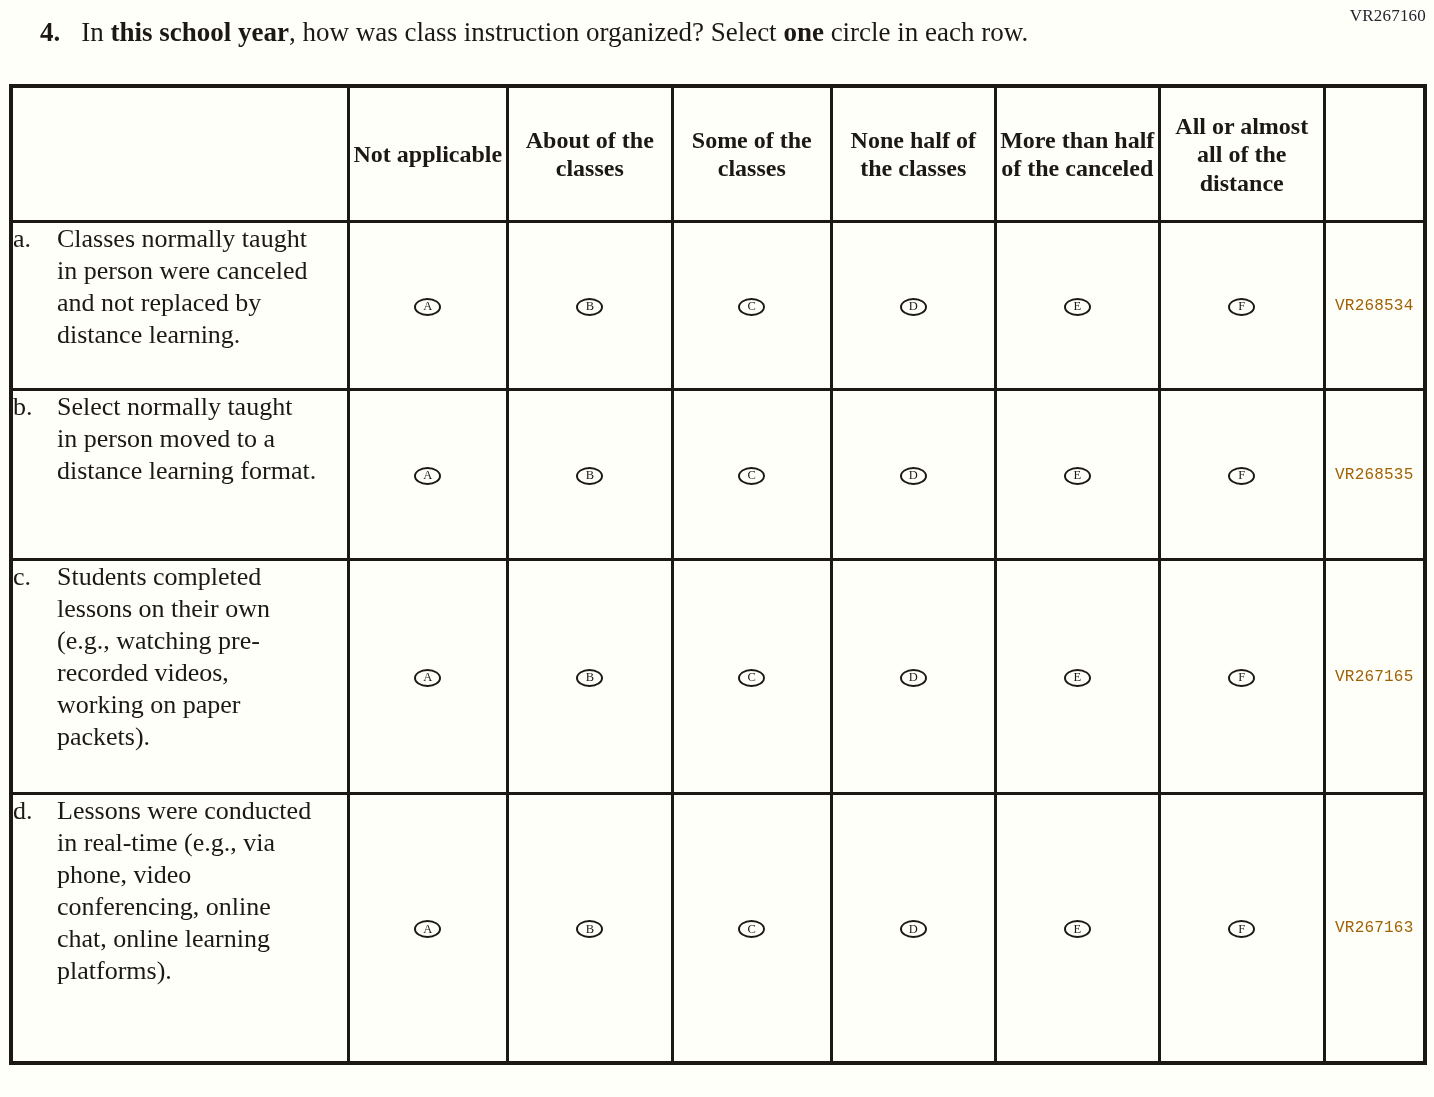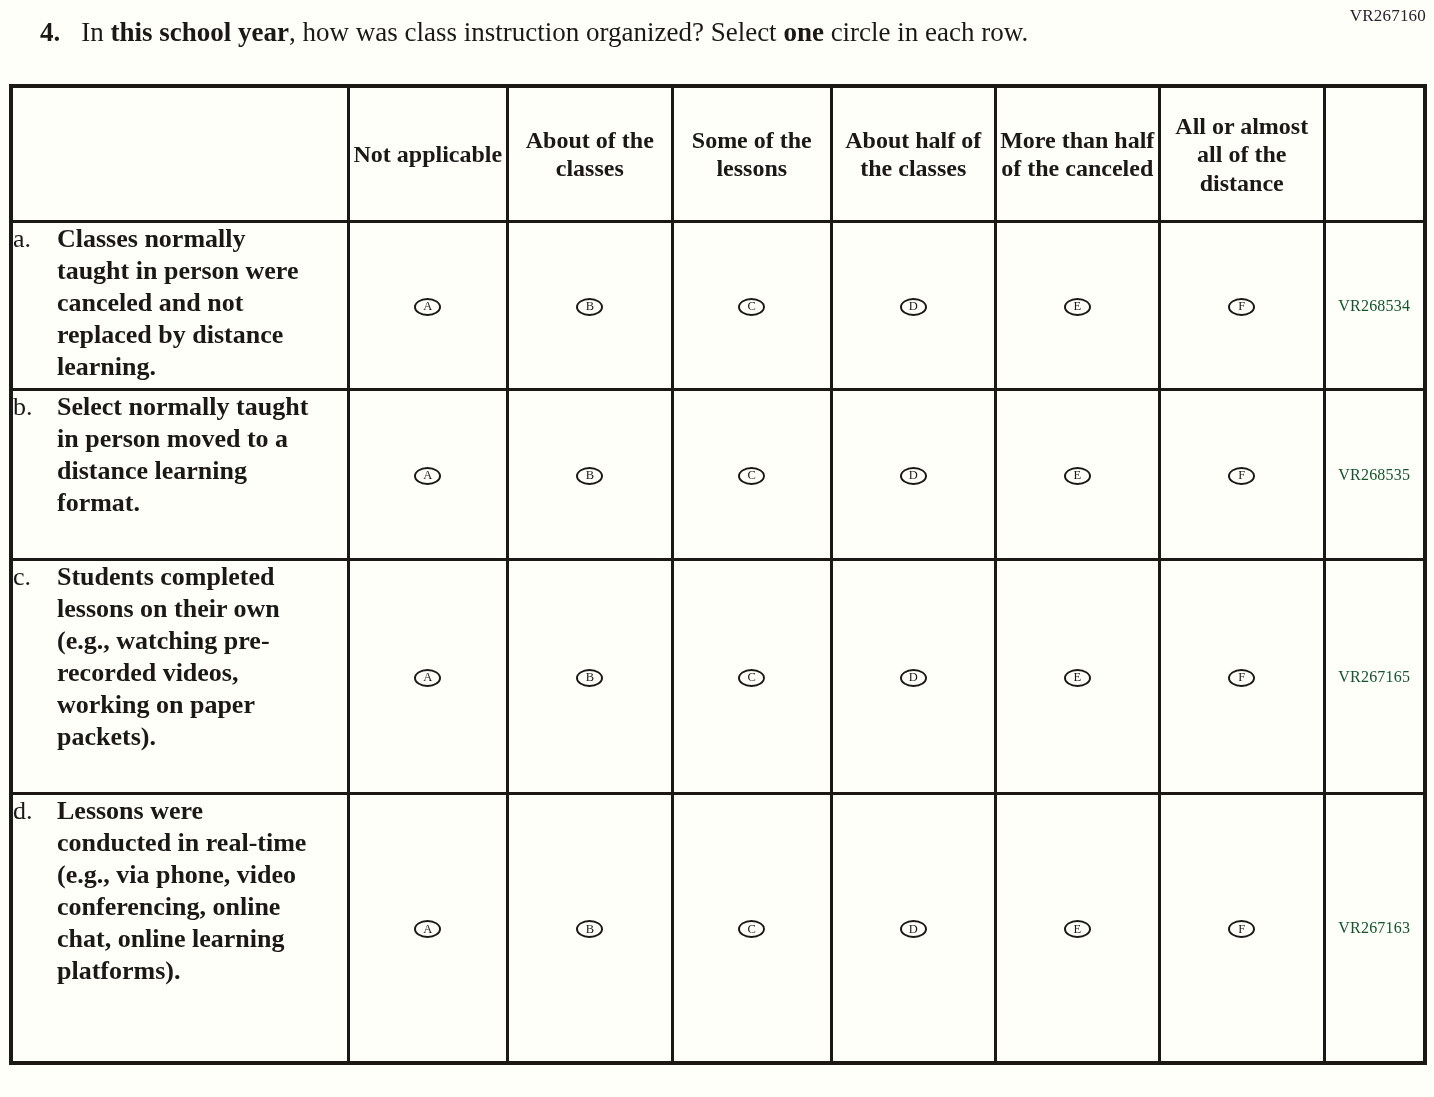--- a/index.html
+++ b/index.html
@@ -68,21 +68,20 @@
     align-items: flex-start;
     font-size: 26px;
     line-height: 1.23;
   }
   .row-letter {
     flex: 0 0 44px;
   }
   .row-text {
     flex: 1 1 auto;
     max-width: 262px;
-    font-weight: bold;
   }
   td.opt-cell {
     text-align: center;
     vertical-align: middle;
   }
   .bubble {
     display: inline-flex;
     align-items: center;
     justify-content: center;
     width: 23px;
@@ -93,22 +92,23 @@
     line-height: 1;
     font-family: "Liberation Serif", "DejaVu Serif", serif;
     color: #1c1816;
     cursor: pointer;
     background: #fffffa;
   }
   td.vr-cell {
     text-align: center;
     vertical-align: middle;
     font-size: 16px;
-    color: #14532d;
+    color: #a16207;
     letter-spacing: 0.2px;
+    font-family: Liberation Mono, monospace;
   }
   tr.row-a td { height: 165px; }
   tr.row-b td { height: 167px; }
   tr.row-c td { height: 231px; }
   tr.row-d td { height: 266px; }
 </style>
 </head>
 <body>
 
 <div class="page">
@@ -128,22 +128,22 @@
       <col style="width:162px">
       <col style="width:163px">
       <col style="width:163px">
       <col style="width:100px">
     </colgroup>
     <thead>
       <tr>
         <th></th>
         <th>Not applicable</th>
         <th>About of the classes</th>
-        <th>Some of the lessons</th>
-        <th>About half of the classes</th>
+        <th>Some of the classes</th>
+        <th>None half of the classes</th>
         <th>More than half of the canceled</th>
         <th>All or almost all of the distance</th>
         <th></th>
       </tr>
     </thead>
     <tbody>
       <tr class="row-a">
         <td class="label-cell">
           <div class="label-inner">
             <span class="row-letter">a.</span>

